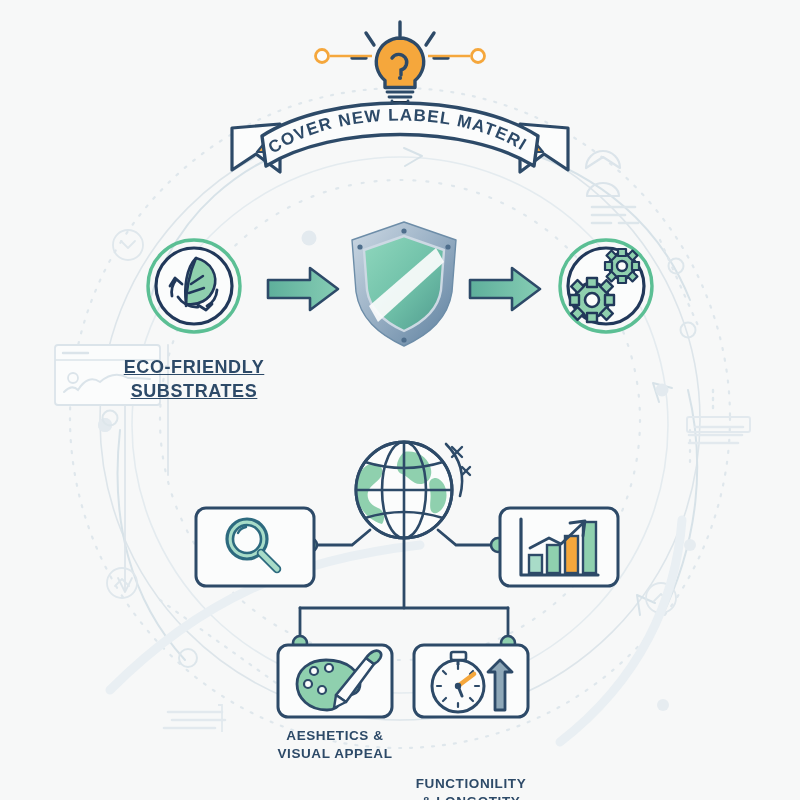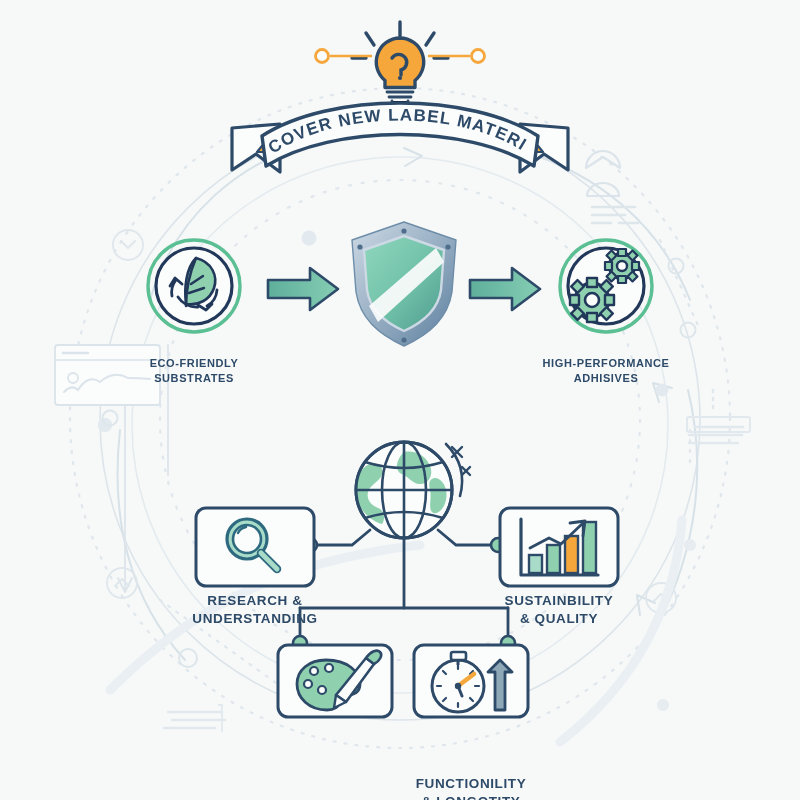--- a/index.html
+++ b/index.html
@@ -27,21 +27,21 @@
   .lbl {
     position: absolute;
     text-align: center;
     color: #2d4a68;
     font-weight: bold;
     letter-spacing: 0.6px;
     line-height: 1.32;
     white-space: pre-line;
     font-family: "Liberation Sans", sans-serif;
   }
-  .lbl-top { font-size: 11px; width: 220px; }
+  .lbl-top { font-size: 18px; width: 220px; text-decoration: underline; }
   .lbl-card { font-size: 13.5px; width: 200px; }
   .banner-text {
     font-size: 17px;
     font-weight: bold;
     letter-spacing: 1.2px;
     fill: #2d4a68;
     font-family: "Liberation Sans", sans-serif;
   }
 </style>
 </head>
@@ -393,26 +393,22 @@
         <circle cx="458" cy="686" r="3.2" fill="#2d4a68"></circle>
         <path d="M500 660 L 512 672 L 505 672 L 505 710 L 495 710 L 495 672 L 488 672 Z" fill="#8fa8b8" stroke="#2d4a68" stroke-width="2.8" stroke-linejoin="round"></path>
       </g>
     </g>
   </svg>
 
   <div class="lbl lbl-top" style="left:84px; top:356px;">ECO-FRIENDLY
 SUBSTRATES</div>
 
 
-  <div class="lbl lbl-top" style="left:496px; top:356px;">HIGH-PERFORMANCE
-ADHISIVES</div>
-
-  <div class="lbl lbl-card" style="left:155px; top:592px;">RESEARCH &amp;
-UNDERSTANDING</div>
-
-  <div class="lbl lbl-card" style="left:459px; top:592px;">SUSTAINBILITY
-&amp; QUALITY</div>
-
+
+
+
+  <div class="lbl lbl-card" style="left:235px; top:727px;">AESHETICS &amp;
+VISUAL APPEAL</div>
 
   <div class="lbl lbl-card" style="left:371px; top:727px;margin-top:48px;">FUNCTIONILITY
 &amp; LONGOTITY</div>
 
 </div>
 
 </body></html>

